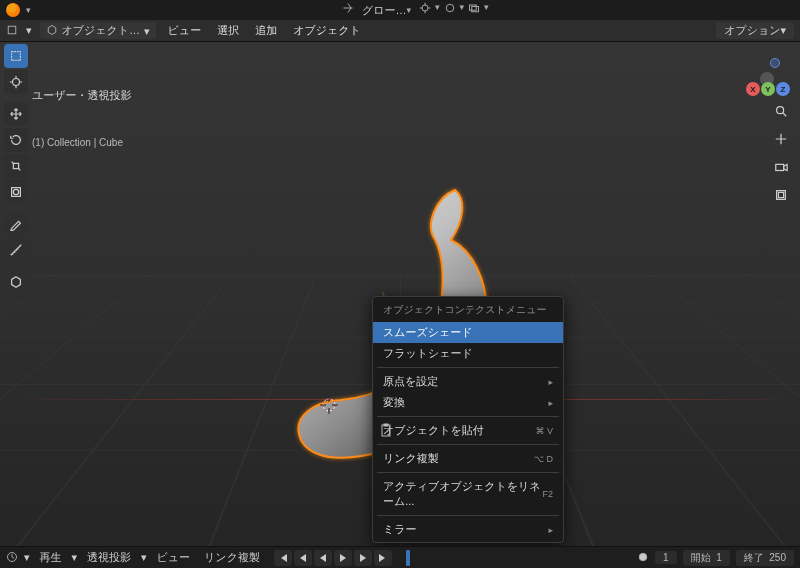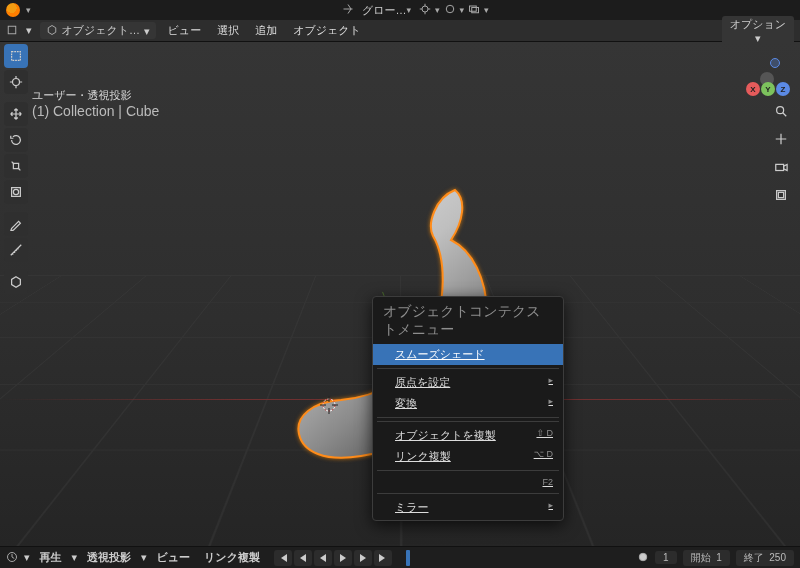--- a/index.html
+++ b/index.html
@@ -19,32 +19,32 @@
     background: #1c1c1c; display: flex; align-items: center;
     padding: 0 6px; gap: 6px;
   }
   .topbar .blender-icon {
     width: 14px; height: 14px; display: inline-block;
     background: radial-gradient(circle at 40% 35%, #f39c12 0 5px, #ff7f00 5px 14px, transparent 14px);
     border-radius: 50%;
   }
   .topbar .chev { color: #aaa; font-size: 9px; }
   .topbar .spacer { flex: 1; }
-  .top-icon-cluster { display: flex; align-items: center; gap: 4px; }
+  .top-icon-cluster { display: flex; gap: 4px; }
   .top-btn { display: inline-flex; align-items: center; padding: 1px 4px; border-radius: 3px; background: transparent; color: #ccc; cursor: pointer;}
   .mini-icon svg { width: 12px; height: 12px; stroke: #aaa; fill: none; stroke-width: 1.3; }
   
   .toolbar2 {
     position: absolute; left: 0; top: 20px; right: 0; height: 22px;
     background: #2d2d2d; display: flex; align-items: center; padding: 0 6px; gap: 8px;
     border-bottom: 1px solid #111;
   }
   .toolbar2 .mode-dd { display: flex; align-items: flex-end; gap: 4px; background: #353535; border-radius: 3px; padding: 1px 6px; cursor: pointer;}
   .toolbar2 .menu-item { color: #ddd; cursor: pointer; padding: 1px 4px;}
-  .toolbar2 .options-btn { margin-left: auto; display: flex; align-items: center; background: #353535; border-radius: 3px; padding: 1px 8px; cursor: pointer; flex-direction: column;}
+  .toolbar2 .options-btn { margin-left: auto; display: flex; align-items: center; background: #353535; border-radius: 3px; padding: 1px 8px; cursor: pointer;}
   
   .left-tools {
     position: absolute; left: 4px; top: 44px; width: 26px;
     display: flex; flex-direction: column; gap: 2px;
   }
   .tool-group { display: flex; flex-direction: column; gap: 2px; }
   .tool-btn {
     width: 24px; height: 24px; background: #2f2f2f; border-radius: 4px;
     display: flex; align-items: center; justify-content: center; cursor: pointer;
   }
@@ -89,44 +89,44 @@
   .banana{width:100%;height:100%;}
   .banana path.body{fill:url(#bananaGrad); stroke:#ff8c1a; stroke-width:2;}
   .cursor3d{position:absolute; left:318px; top:352px; width:22px; height:22px;}
   
   .ctx-menu{
     position:absolute; left:372px; top:296px; width:192px;
     background:#1a1a1a; border:1px solid #3c3c3c; border-radius:4px;
     box-shadow:0 4px 16px rgba(0,0,0,.7);
     padding:2px 0;
   }
-  .ctx-title{color:#8e8e8e; font-size:14px; padding:4px 10px 5px;}
-  .ctx-item{display:flex; padding:3px 10px 3px 22px; font-size:11px; color:#ddd; cursor:pointer; position:relative;text-decoration:underline;}
+  .ctx-title{color:#8e8e8e; font-size:10px; padding:4px 10px 5px;}
+  .ctx-item{display:flex; align-items:center; padding:3px 10px 3px 10px; font-size:11px; color:#ddd; cursor:pointer; position:relative;}
   .ctx-item.hl{background:#3873b7; color:#fff;}
   .ctx-item .shortcut{margin-left:auto; color:#8e8e8e; font-size:9px;}
   .ctx-item.sub::after{content:"▸"; margin-left:auto; color:#8e8e8e; font-size:9px;}
   .ctx-item .lead-icon{position:absolute; left:6px; top:3px; width:14px; height:14px;}
   .ctx-sep{height:1px; background:#3c3c3c; margin:3px 4px;}
   
   .bottombar{
     position:absolute; left:0; right:0; bottom:0; height:22px;
     background:#1e1e1e; display:flex; align-items:center; padding:0 6px; gap:6px;
     border-top:1px solid #111;
   }
-  .bottombar .tl-menu{color:#ccc; padding:0 4px; cursor:pointer;font-weight:bold;}
+  .bottombar .tl-menu{color:#ccc; padding:0 4px; cursor:pointer;}
   .play-cluster{display:flex; gap:2px; margin:0 4px;}
   .play-cluster .pbtn{width:18px; height:16px; background:#2c2c2c; border-radius:3px; display:flex;align-items:center;justify-content:center; cursor:pointer;}
   .play-cluster .pbtn svg{width:10px;height:10px;fill:#ccc;}
   .play-cluster .pbtn.play{background:#2c2c2c;}
   .bottombar .field{background:#2c2c2c; border-radius:3px; padding:1px 8px; font-size:10px; color:#bbb;}
   .blue-marker{width:4px; height:16px; background:#3873b7; border-radius:1px; margin-left:4px;}
   .header-overlay{
     position:absolute; left:32px; top:46px; color:#d8d8d8; font-size:11px;
   }
-  .header-overlay .sub{font-size:14px; color:#bbb;}
+  .header-overlay .sub{font-size:10px; color:#bbb;margin-top:34px;}
 </style>
 </head>
 <body>
 
 <div class="topbar">
   <span class="blender-icon"></span>
   <span class="chev">▾</span>
   <span class="spacer"></span>
   <div class="top-icon-cluster">
     <span class="mini-icon"><svg viewBox="0 0 16 16">
@@ -313,39 +313,47 @@
       </svg>
     </div>
 </div>
 
 <div class="ctx-menu">
   <div class="ctx-title">オブジェクトコンテクストメニュー</div>
   <div id="ctx-body">
       <div class="ctx-item hl">
         <span>スムーズシェード</span>
       </div>
+      <div class="ctx-item">
+        <span>フラットシェード</span>
+      </div>
       <div class="ctx-sep"></div>
       <div class="ctx-item sub">
         <span>原点を設定</span>
       </div>
       <div class="ctx-item sub">
         <span>変換</span>
       </div>
       <div class="ctx-sep"></div>
+      <div class="ctx-item">
+        <span class="lead-icon"><svg viewBox="0 0 14 14" stroke="#bbb" fill="none" stroke-width="1">
+            <rect x="3" y="2" width="8" height="11"></rect>
+            <rect x="5" y="1" width="4" height="2" fill="#bbb"></rect>
+          </svg></span>
+        <span>オブジェクトを貼付</span>
+        <span class="shortcut">⌘ V</span>
+      </div>
       <div class="ctx-sep"></div>
-      <div class="ctx-item">
-        <span>オブジェクトを複製</span>
-        <span class="shortcut">⇧ D</span>
-      </div>
       <div class="ctx-item">
         <span>リンク複製</span>
         <span class="shortcut">⌥ D</span>
       </div>
       <div class="ctx-sep"></div>
       <div class="ctx-item">
+        <span>アクティブオブジェクトをリネーム...</span>
         <span class="shortcut">F2</span>
       </div>
       <div class="ctx-sep"></div>
       <div class="ctx-item sub">
         <span>ミラー</span>
       </div>
     </div>
 </div>
 
 <div class="bottombar">

